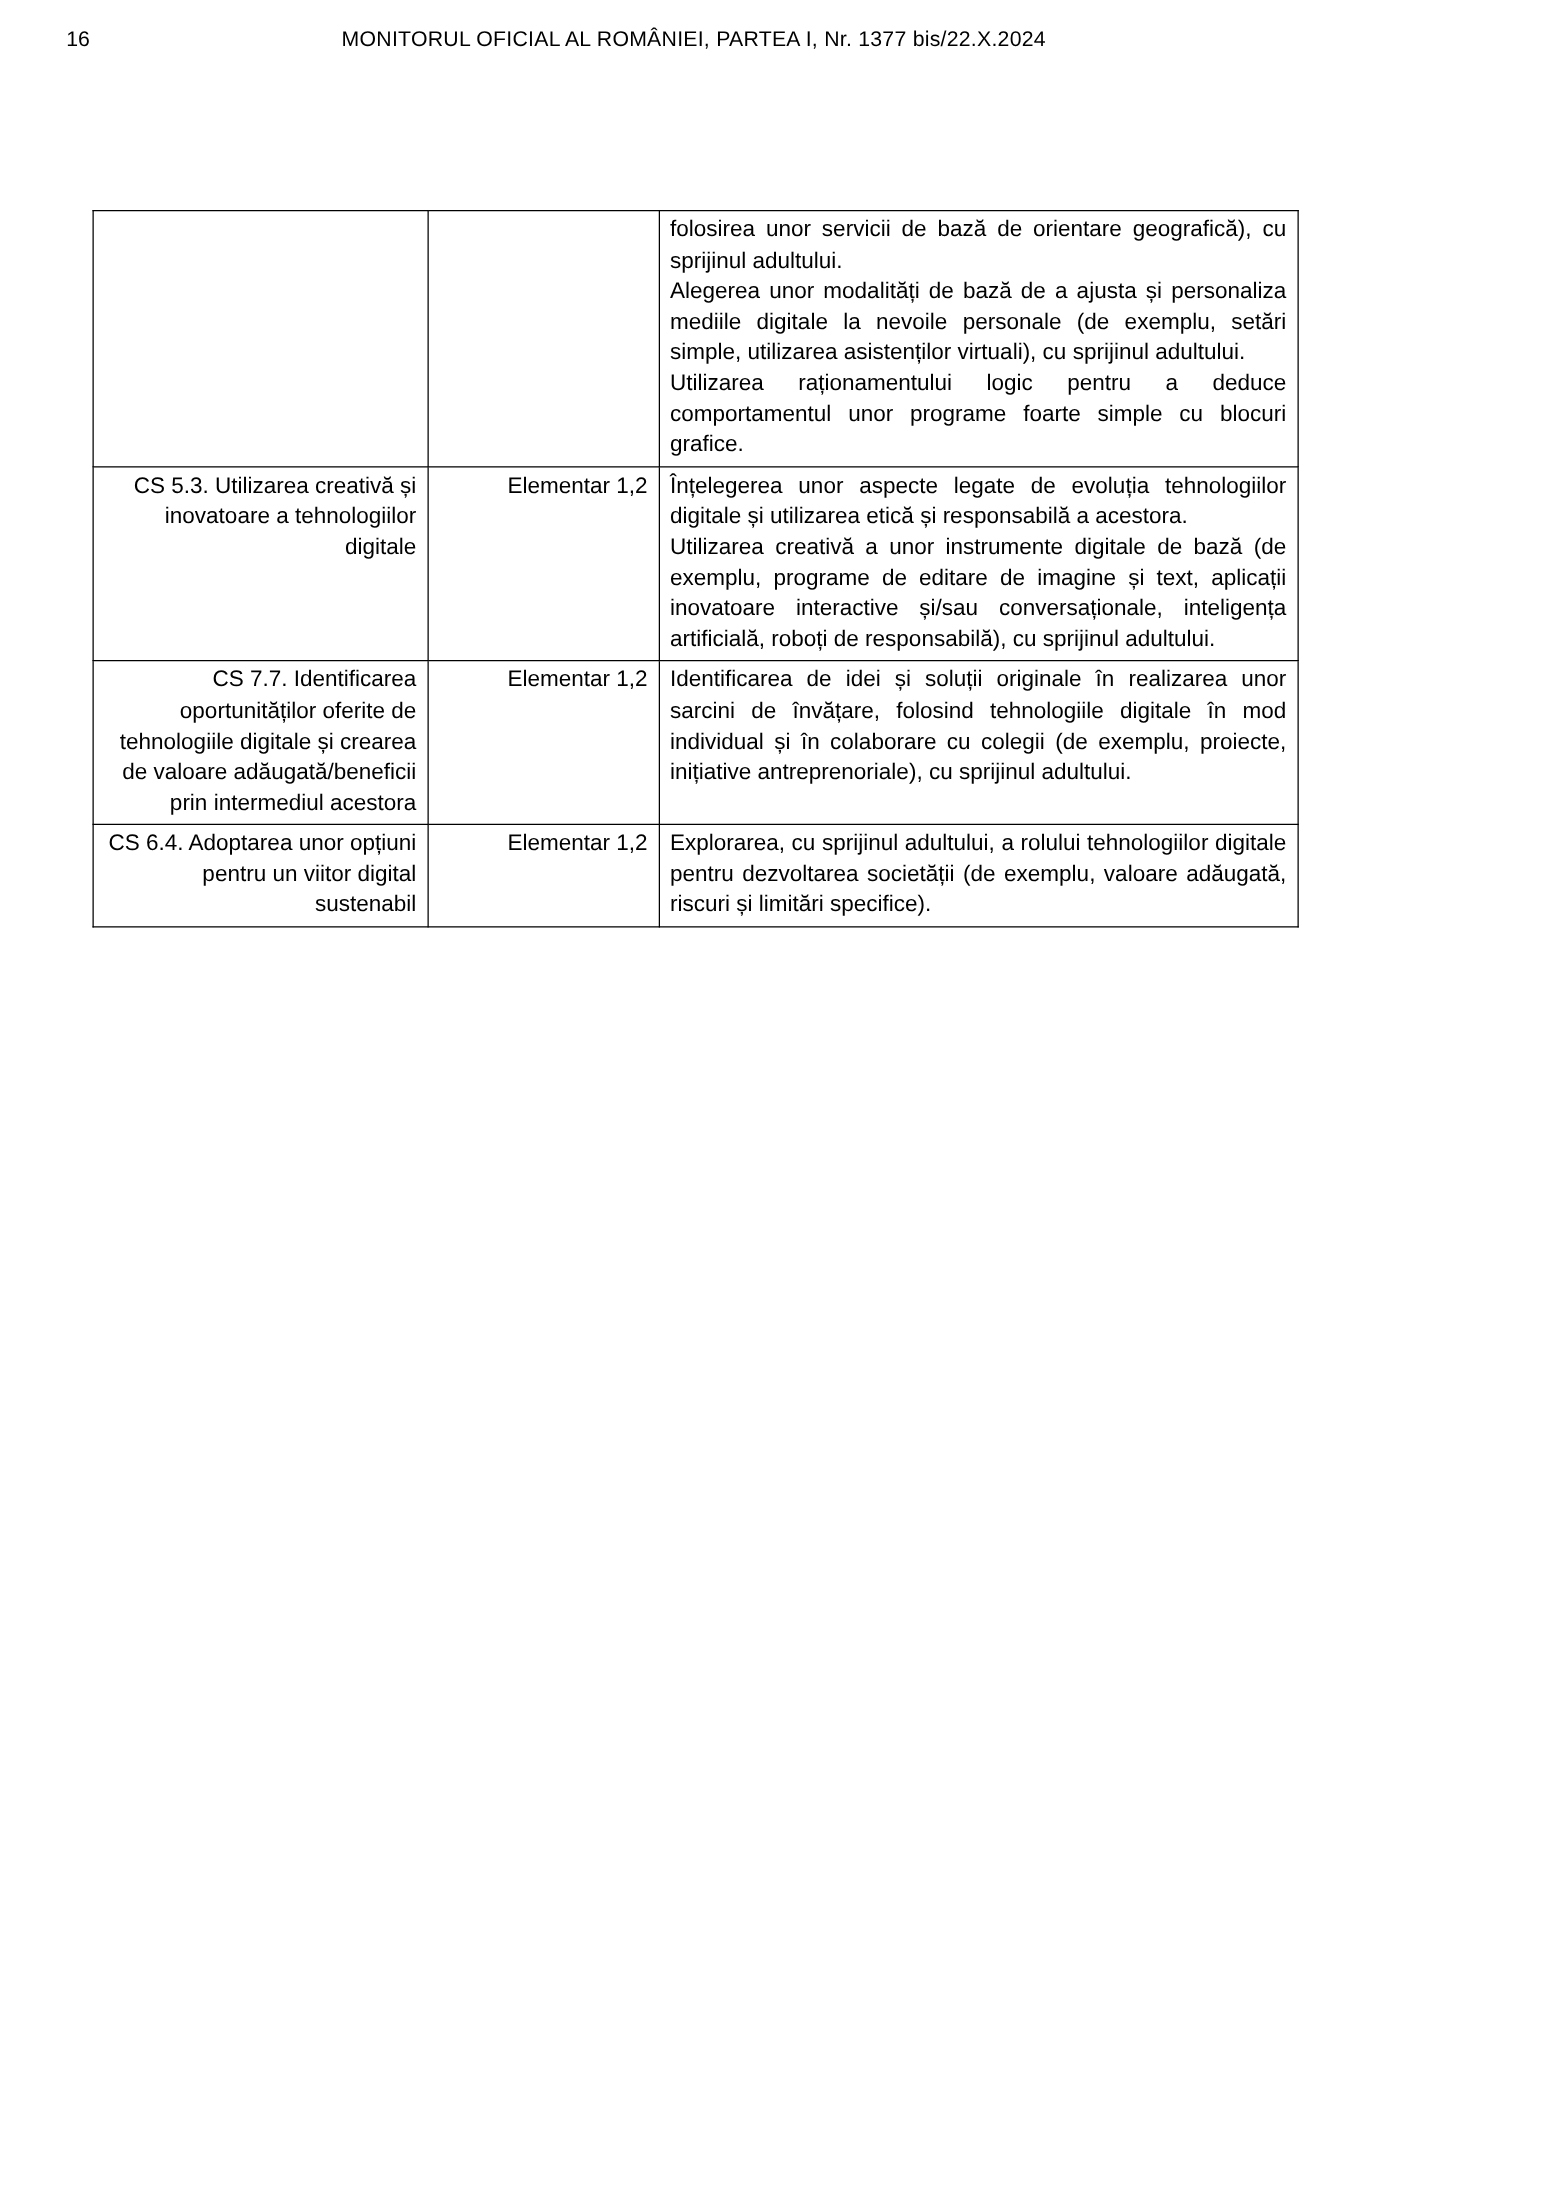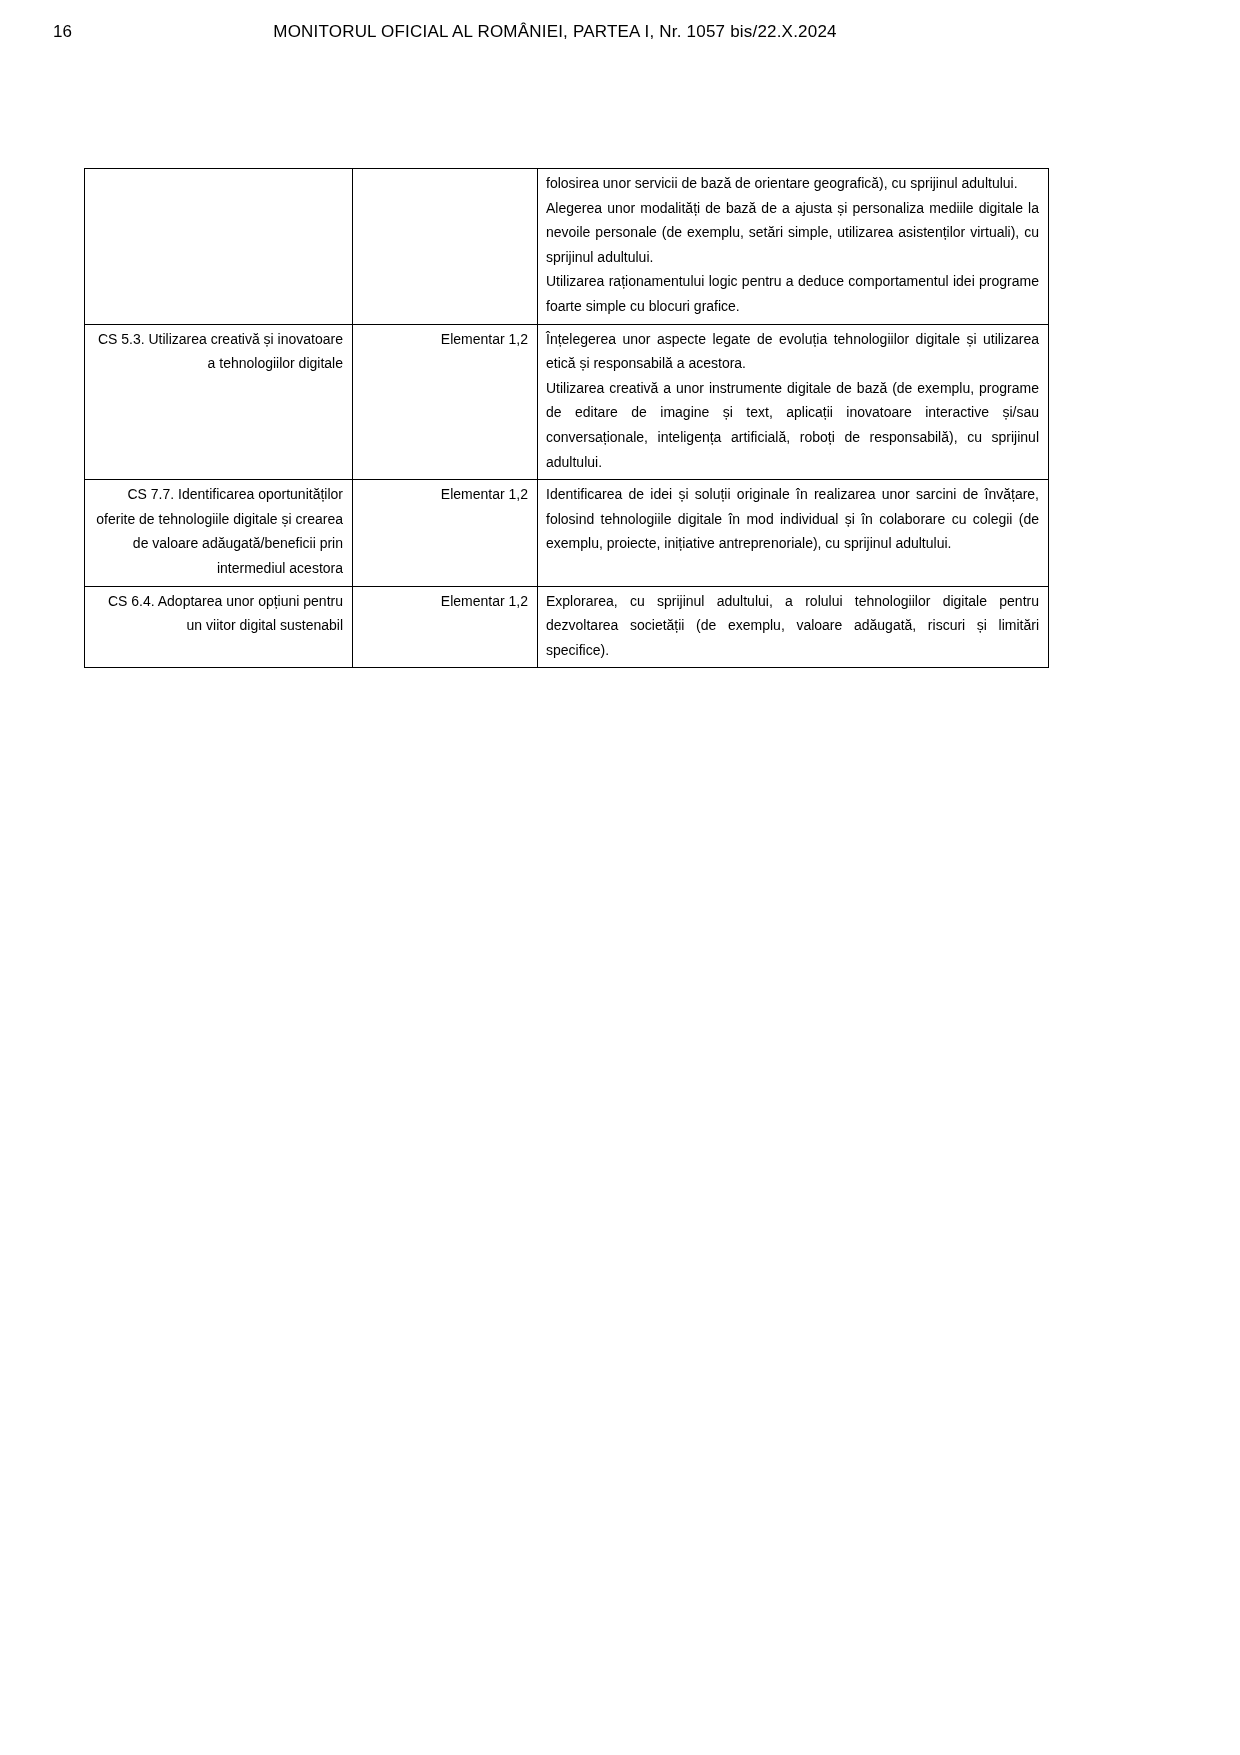--- a/index.html
+++ b/index.html
@@ -28,61 +28,61 @@
     left: 0;
     width: 1110px;
     text-align: center;
     font-size: 17px;
     letter-spacing: 0.2px;
     white-space: nowrap;
   }
   table.content-table {
     position: absolute;
     top: 168px;
-    left: 84px;
+    left: 74px;
     width: 964px;
     border-collapse: collapse;
     table-layout: fixed;
-    font-size: 14px;
+    font-size: 18px;
     line-height: 24.6px;
   }
   table.content-table td {
     border: 1px solid #000000;
     vertical-align: top;
     padding: 2px 9px 5px 8px;
   }
   td.col-competency { text-align: right; }
   td.col-level { text-align: right; }
   td.col-desc { text-align: justify; padding-left: 11px; }
   td p { margin: 0; }
 </style>
 </head>
 <body>
 
 <div class="page">
 
   <div class="page-number">16</div>
 
-  <div class="header-title">MONITORUL OFICIAL AL ROMÂNIEI, PARTEA I, Nr. 1057 bis/22.X.2024</div>
+  <div class="header-title">MONITORUL OFICIAL AL ROMÂNIEI, PARTEA I, Nr. 1377 bis/22.X.2024</div>
 
   <table class="content-table">
     <colgroup>
       <col style="width:268px">
       <col style="width:185px">
       <col style="width:511px">
     </colgroup>
     <tbody>
 
       <tr>
         <td class="col-competency"></td>
         <td class="col-level"></td>
         <td class="col-desc">
           <p>folosirea unor servicii de bază de orientare geografică), cu sprijinul adultului.</p>
           <p>Alegerea unor modalități de bază de a ajusta și personaliza mediile digitale la nevoile personale (de exemplu,  setări simple, utilizarea asistenților virtuali), cu sprijinul adultului.</p>
-          <p>Utilizarea raționamentului logic pentru a deduce comportamentul idei programe foarte simple cu blocuri grafice.</p>
+          <p>Utilizarea raționamentului logic pentru a deduce comportamentul unor programe foarte simple cu blocuri grafice.</p>
         </td>
       </tr>
 
       <tr>
         <td class="col-competency">CS 5.3. Utilizarea creativă și inovatoare a tehnologiilor digitale</td>
         <td class="col-level">Elementar 1,2</td>
         <td class="col-desc">
           <p>Înțelegerea unor aspecte legate de evoluția tehnologiilor digitale și utilizarea etică și responsabilă a acestora.</p>
           <p>Utilizarea creativă a unor instrumente digitale de bază (de exemplu,  programe de editare de imagine și text, aplicații inovatoare interactive și/sau conversaționale, inteligența artificială, roboți de responsabilă), cu sprijinul adultului.</p>
         </td>

